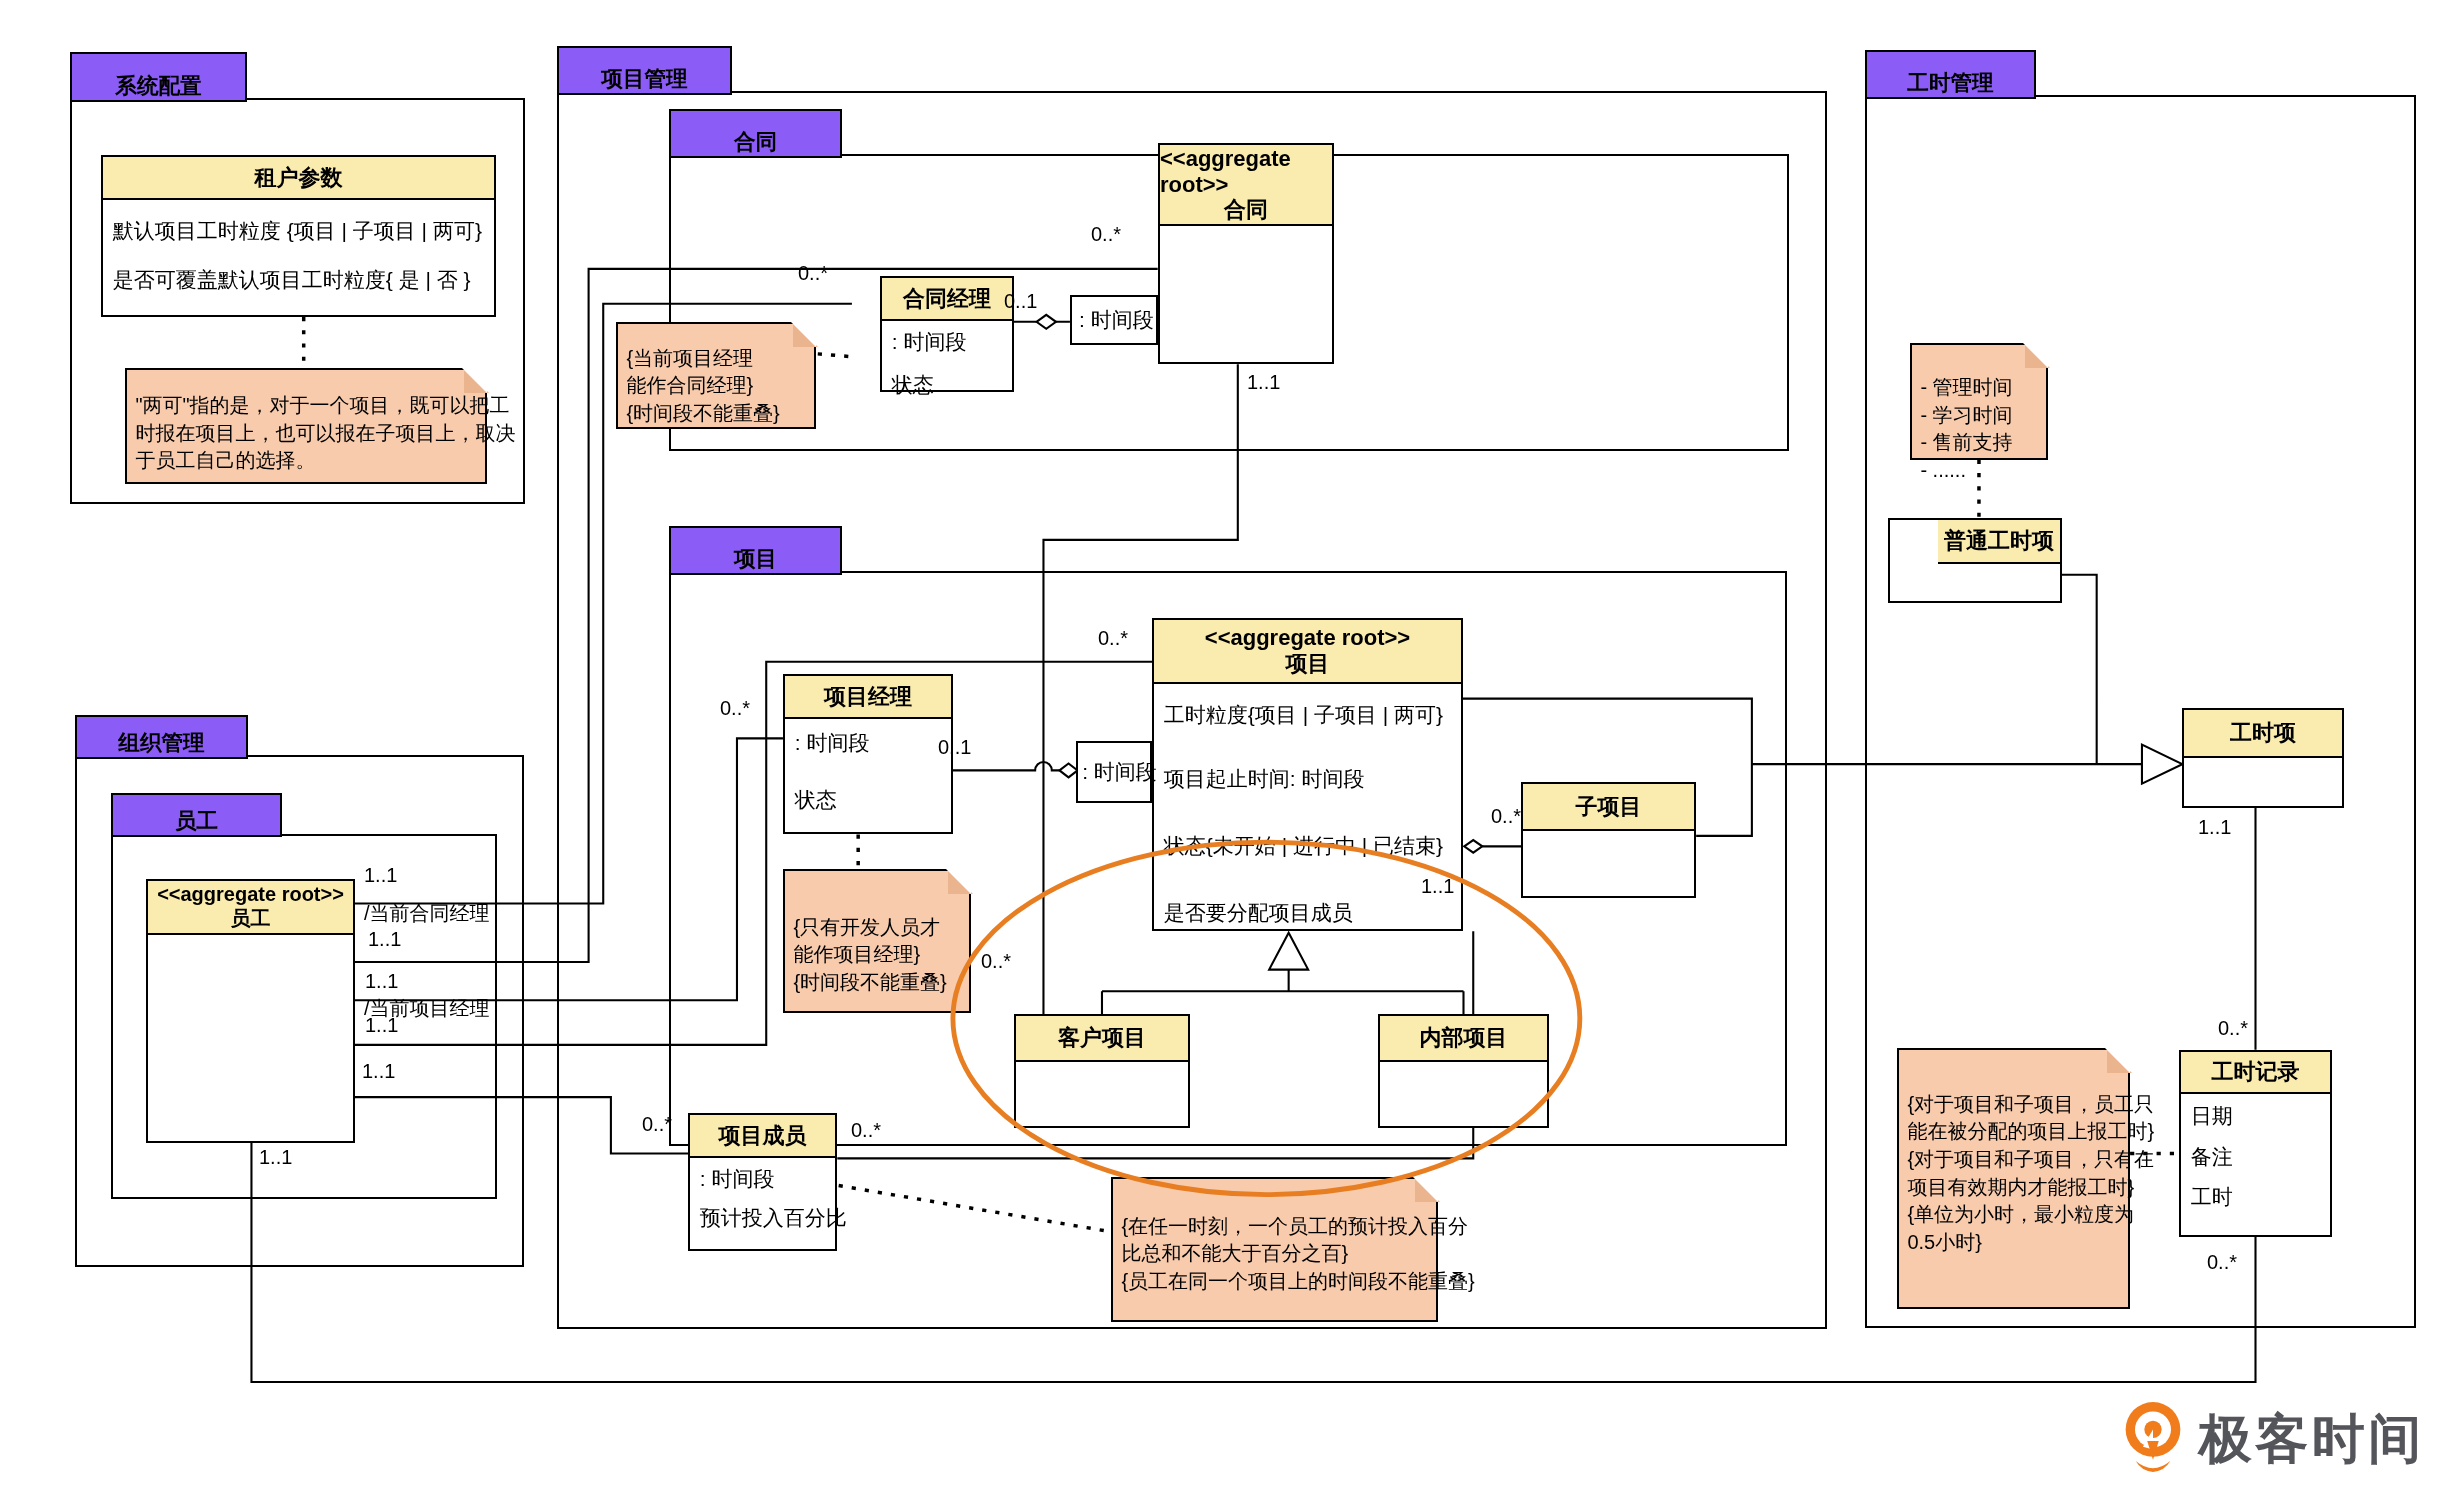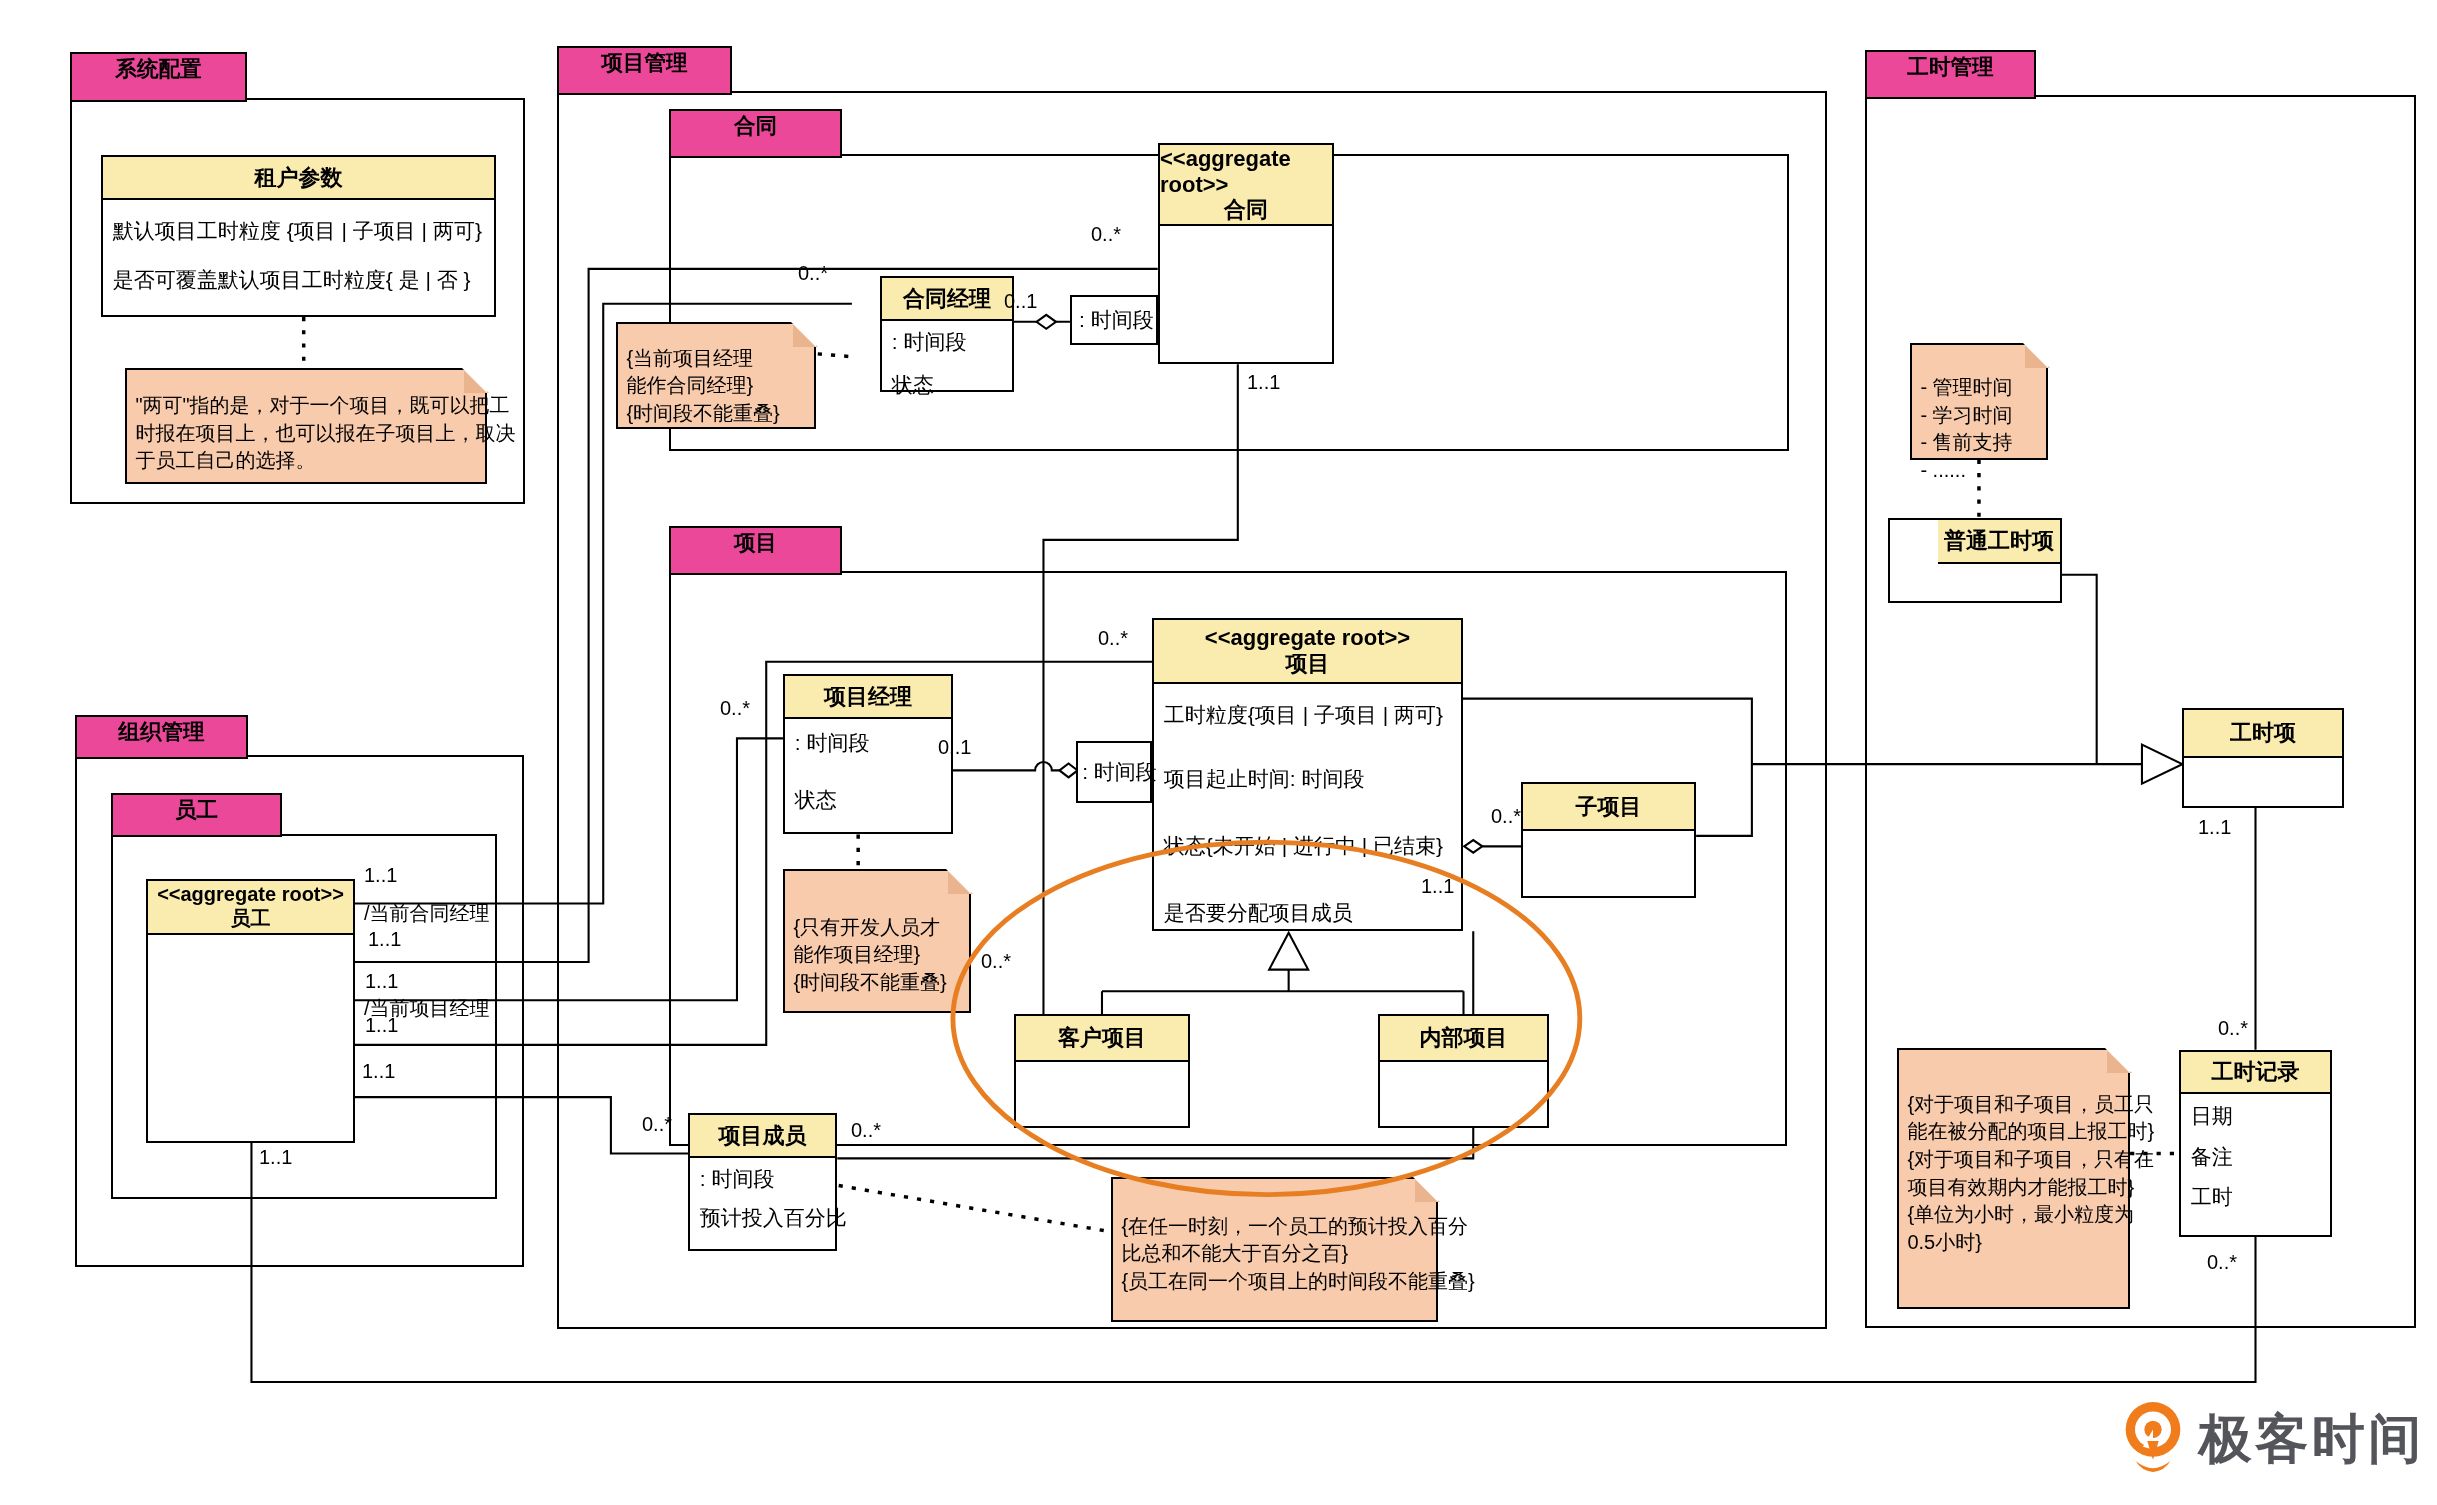--- a/index.html
+++ b/index.html
@@ -1,21 +1,21 @@
 <!DOCTYPE html>
 <html style="font-size:11px"><head>
 <meta charset="utf-8">
 <style>
   html,body{margin:0;padding:0;background:#fff;}
   #canvas{position:relative;width:2438px;height:1506px;background:#fff;overflow:hidden;
           font-family:"Liberation Sans",sans-serif;color:#000;}
   svg.layer{position:absolute;left:0;top:0;pointer-events:none;}
   
-  .pkg-tab{position:absolute;border:2.1px solid #000;background:#ec4899;display:flex;
-           align-items:flex-start;justify-content:center;font-weight:bold;font-size:21.6px;z-index:2;}
+  .pkg-tab{position:absolute;border:2.1px solid #000;background:#8b5cf6;display:flex;
+           align-items:flex-end;justify-content:center;font-weight:bold;font-size:21.6px;z-index:2;}
   .pkg-body{position:absolute;border:2.1px solid #000;background:transparent;z-index:1;}
   
   .cls{position:absolute;border:2.1px solid #000;background:#fff;z-index:6;box-sizing:border-box;}
   .cls .hdr{background:#FAECAF;border-bottom:2.1px solid #000;display:flex;flex-direction:column;
             align-items:center;justify-content:center;font-weight:bold;font-size:22px;line-height:1.18;}
   .cls .attrs{padding:4.2px 9.8px;}
   .cls .attr{font-size:21px;white-space:nowrap;}
   .assoc-cls{position:absolute;border:2.1px solid #000;background:#fff;z-index:6;display:flex;
              align-items:center;padding-left:7px;font-size:21px;white-space:nowrap;box-sizing:border-box;}
   

